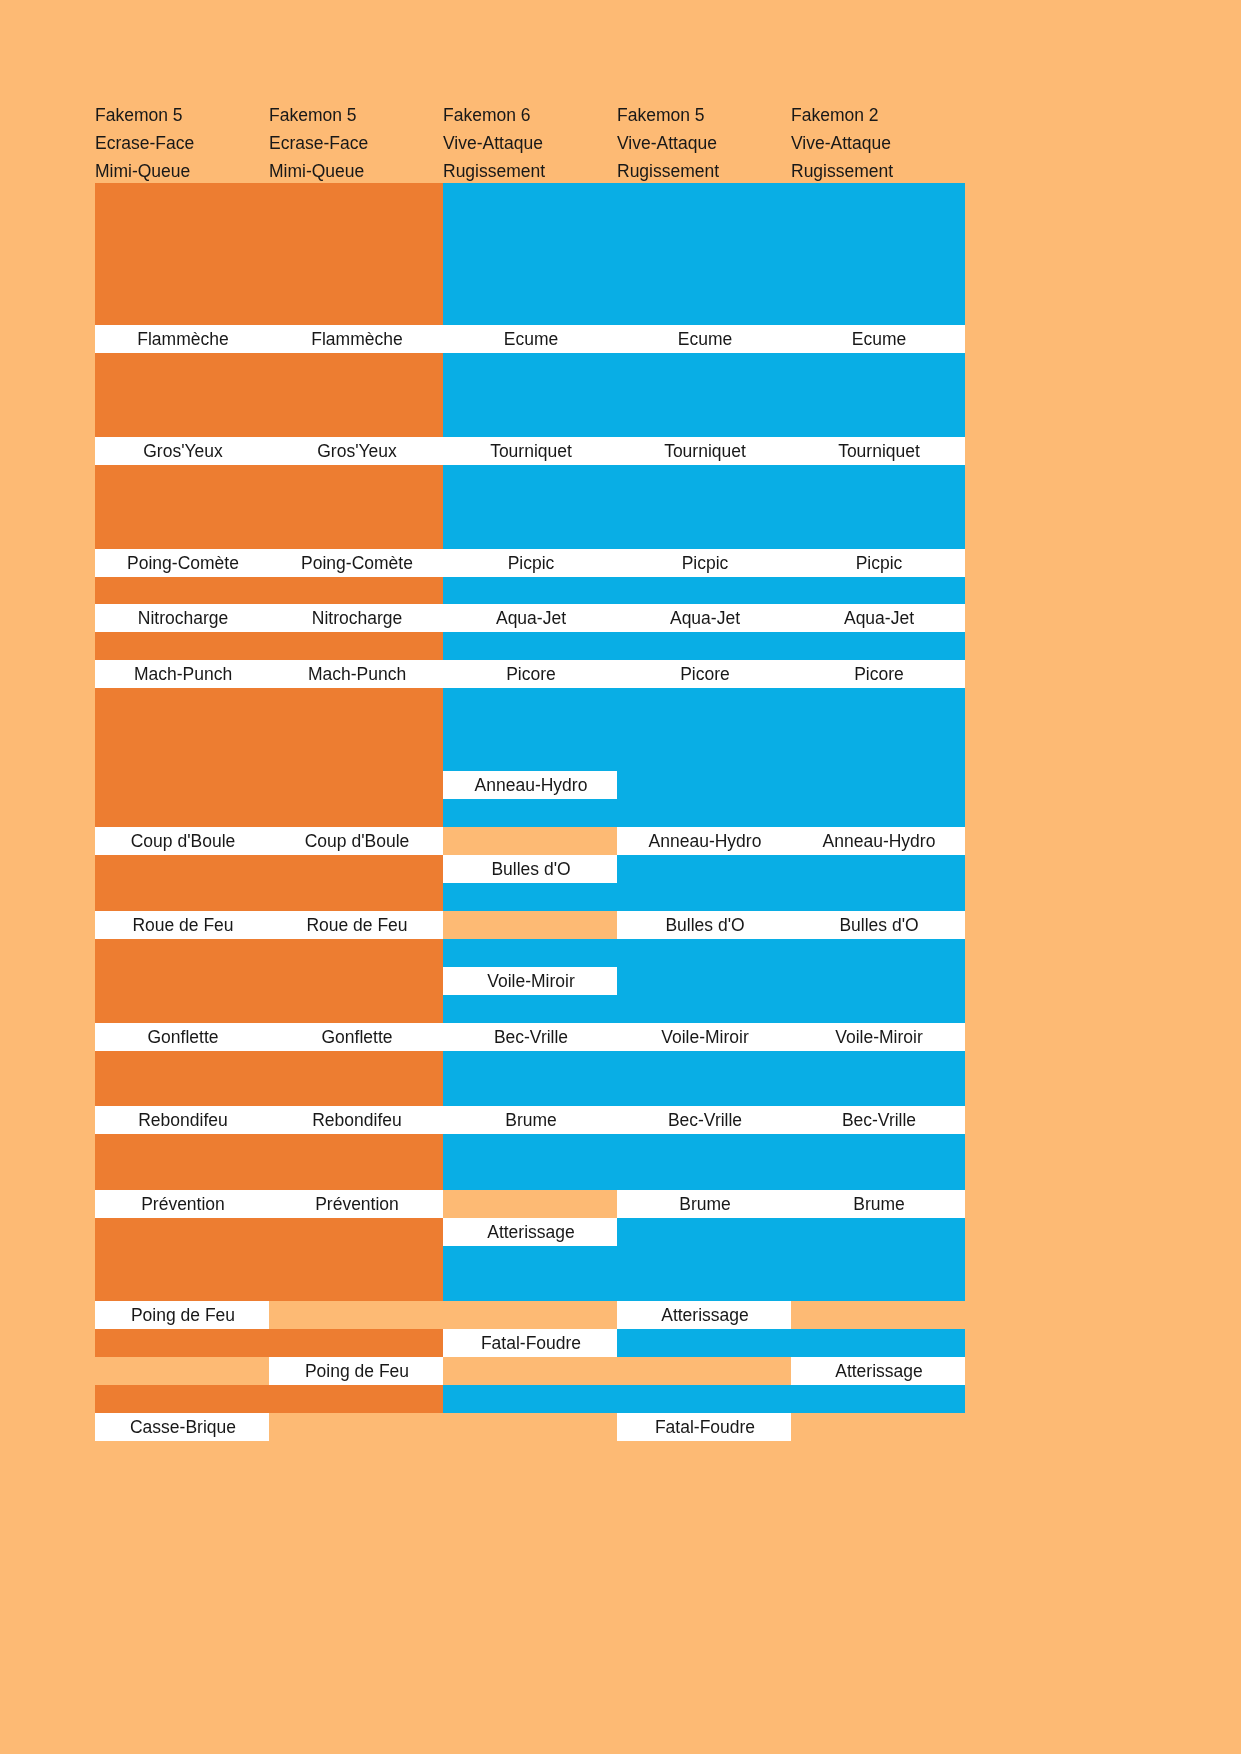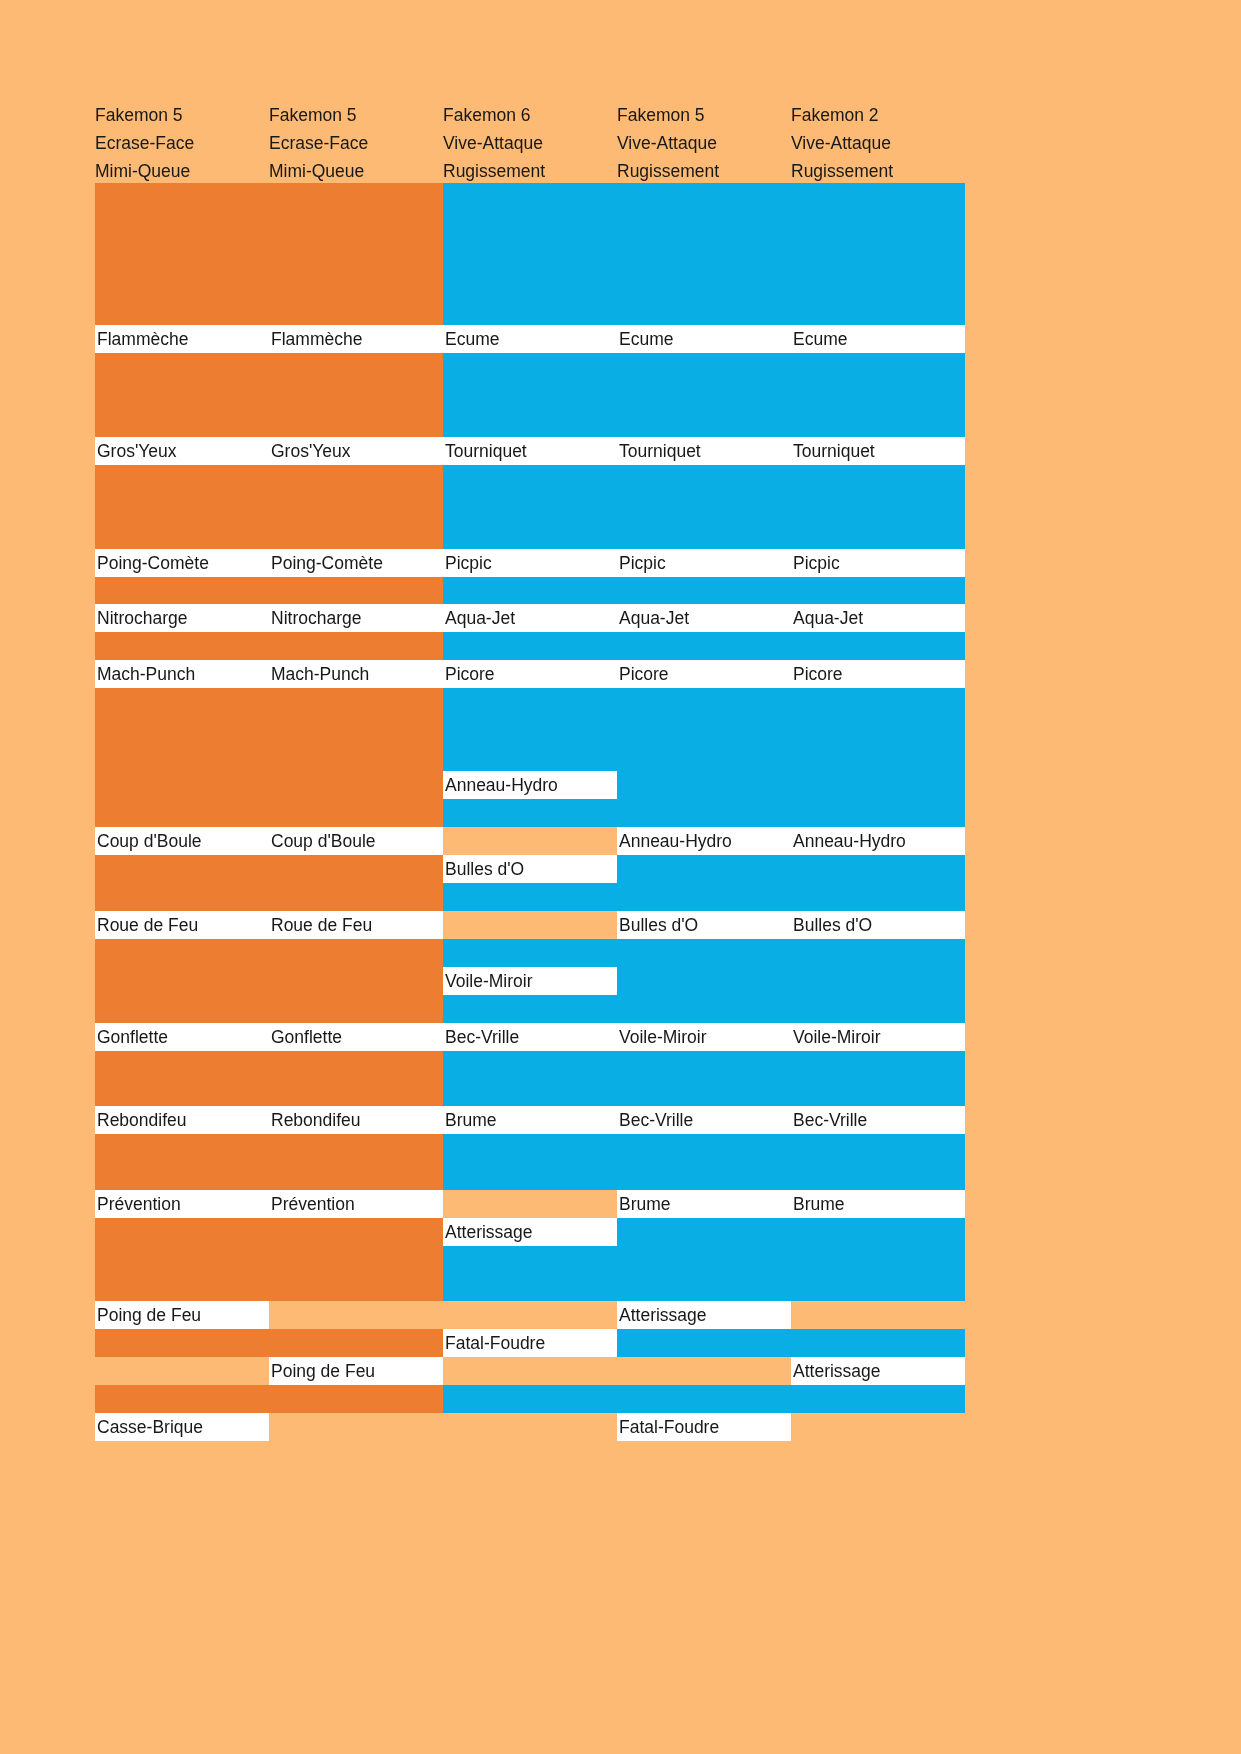--- a/index.html
+++ b/index.html
@@ -31,20 +31,21 @@
     position: absolute;
     box-sizing: border-box;
     background: #ffffff;
     color: #181818;
     font-size: 17.5px;
     line-height: 28px;
     height: 28px;
     white-space: nowrap;
     overflow: hidden;
     padding-left: 2px;
+    text-align: center;
   }
 
   
   .hdr {
     position: absolute;
     box-sizing: border-box;
     color: #181818;
     font-size: 17.5px;
     line-height: 28px;
     white-space: nowrap;

